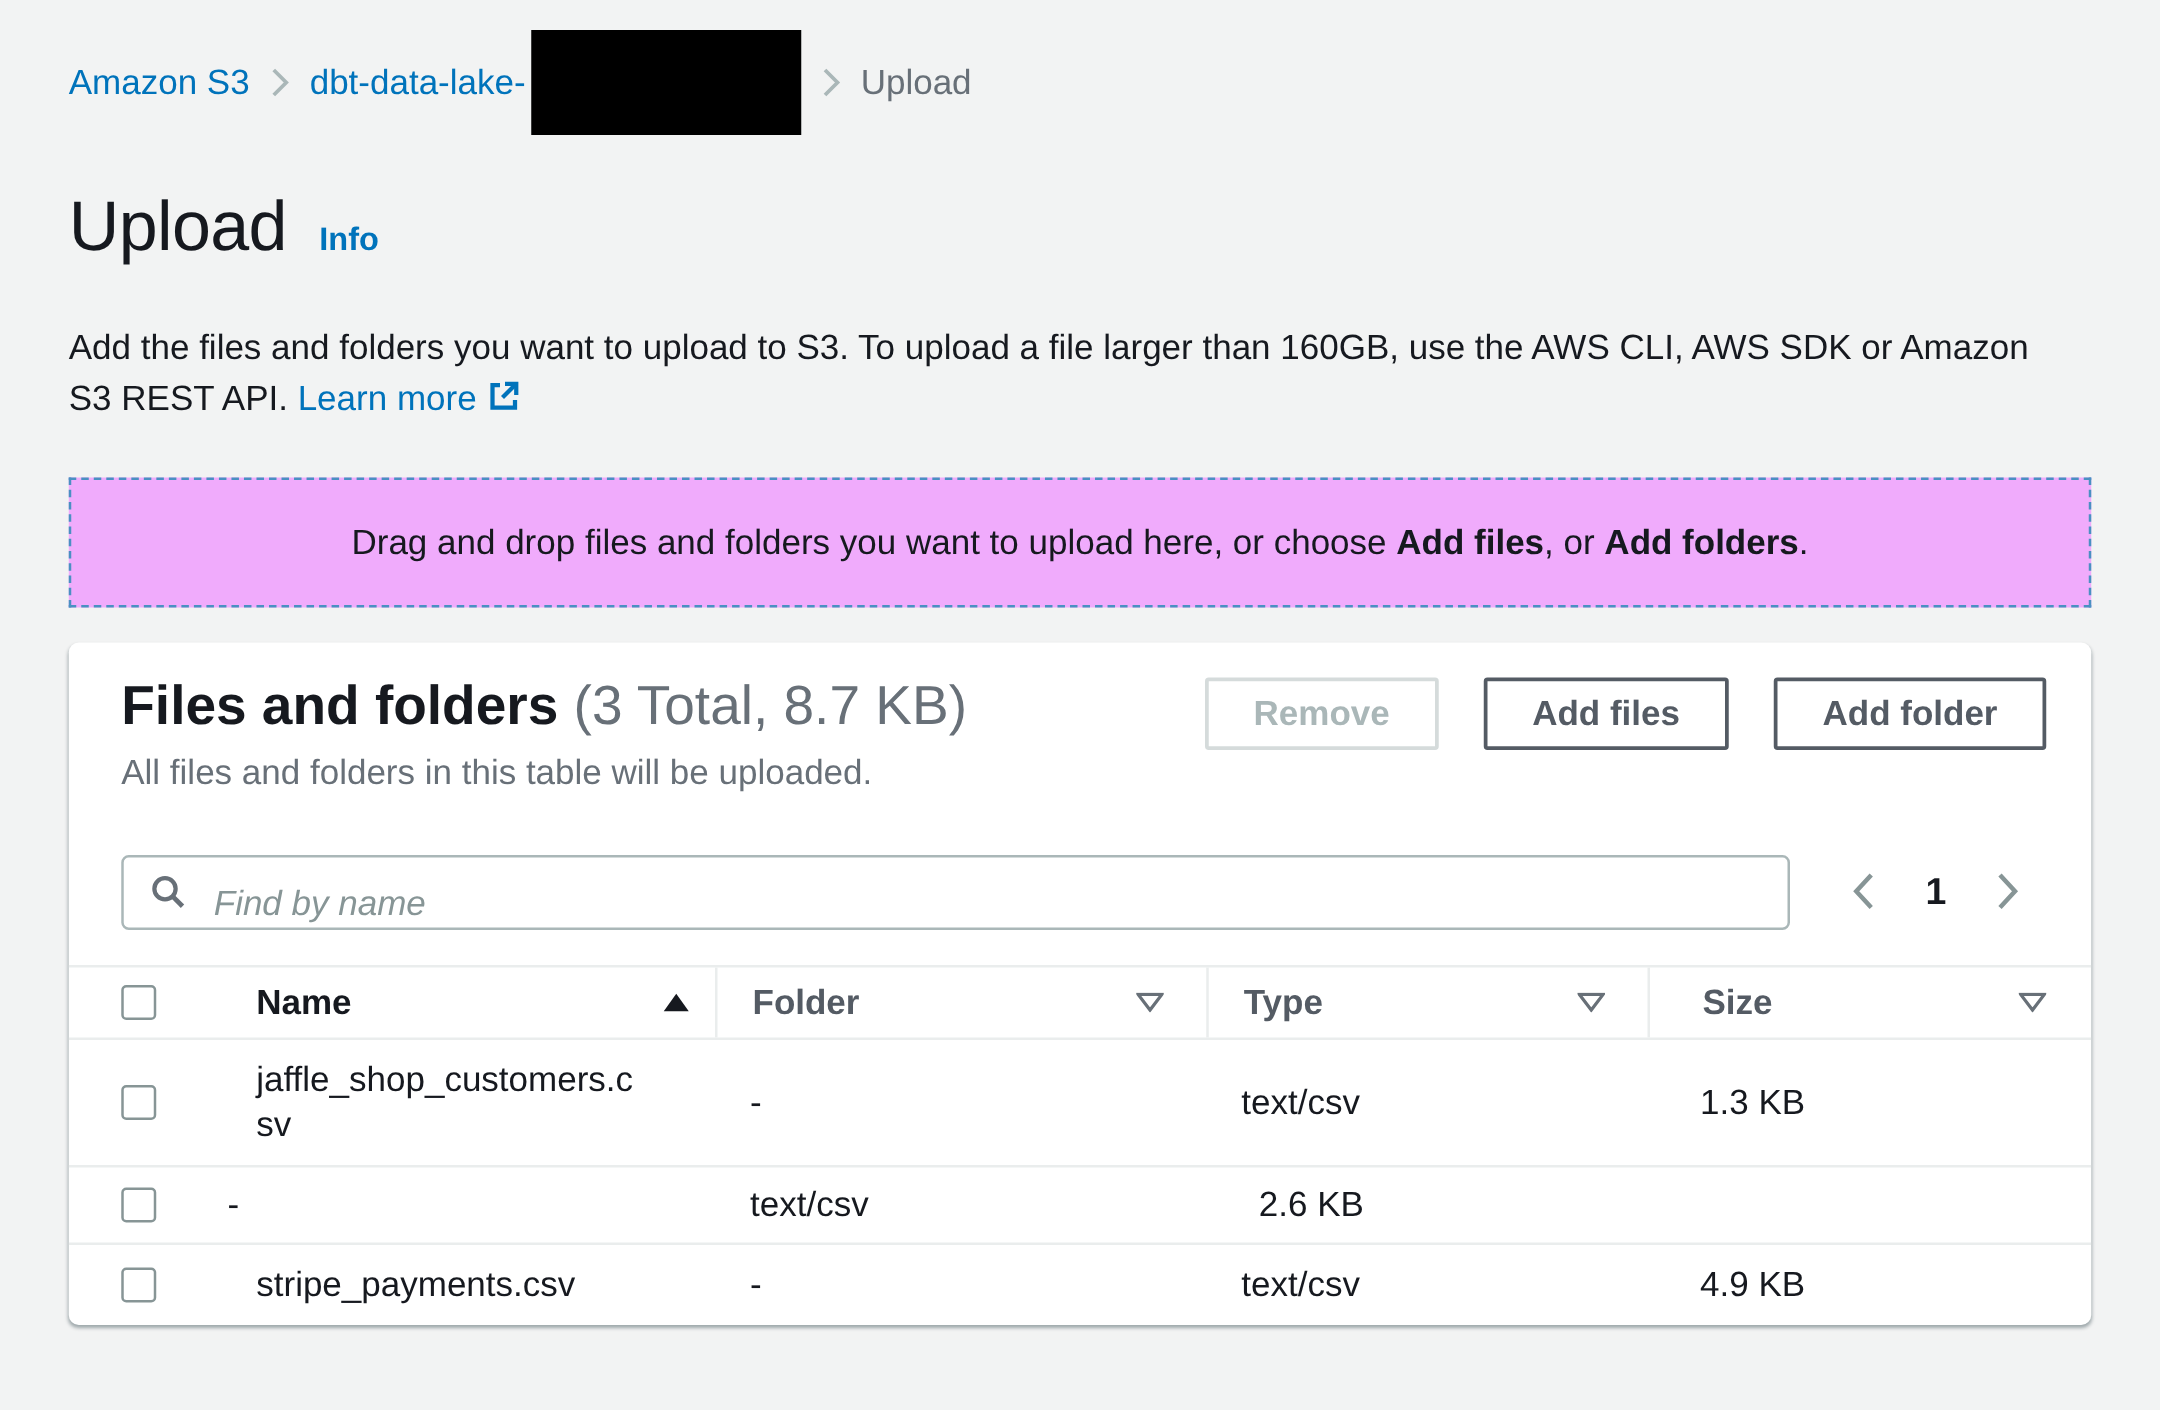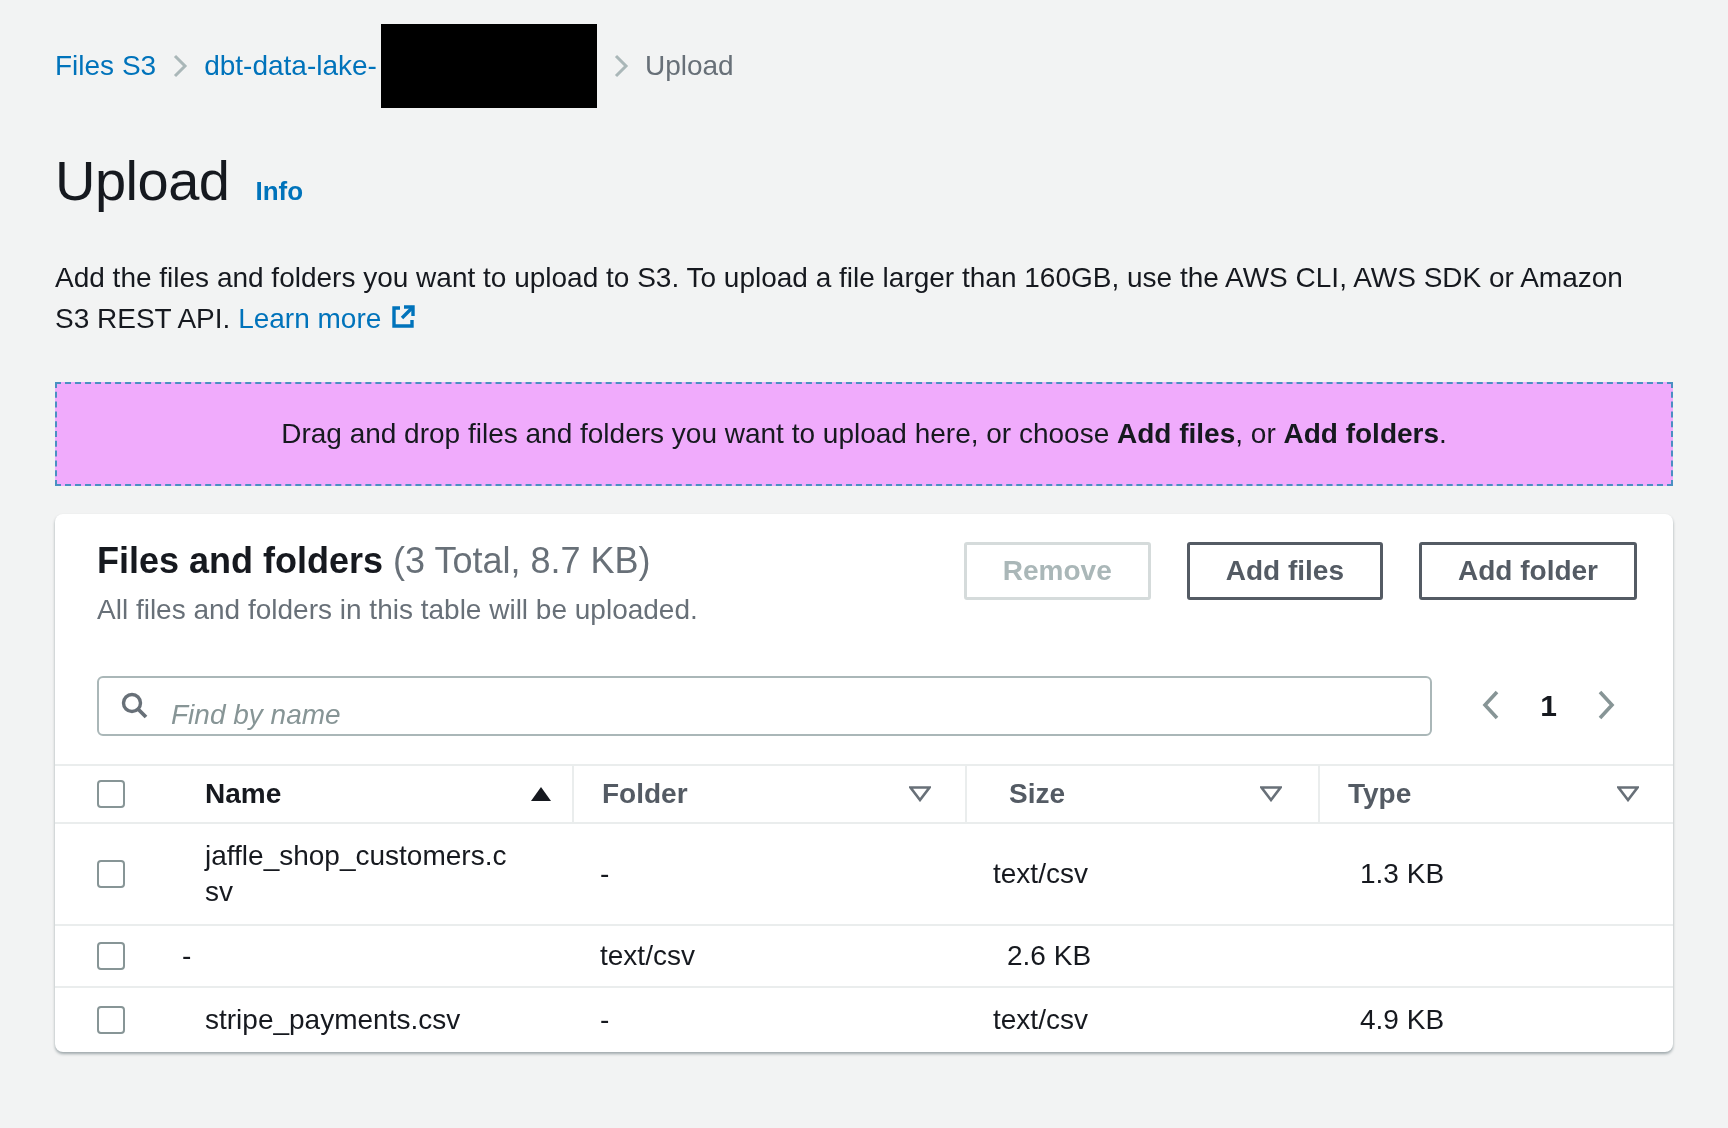--- a/index.html
+++ b/index.html
@@ -50,21 +50,21 @@
   .panel {
     margin:28px 55px 0 55px;
     background:#fff; border-radius:8px;
     box-shadow:0 2px 3px rgba(0,28,36,0.35);
     overflow:hidden;
   }
   .panel-header {
     display:flex; justify-content:space-between; align-items:flex-start;
     padding:26px 36px 0 42px;
   }
-  .panel-title { font-size:36px; font-weight:700; color:#16191f; }
+  .panel-title { font-size:44px; font-weight:700; color:#16191f; }
   .panel-counter { font-weight:400; color:#687078; }
   .panel-caption { font-size:28px; color:#687078; margin-top:12px; }
   .btn-row { display:flex; gap:36px; margin-top:2px; }
   .aws-btn {
     background:#fff; border:3px solid #545b64; border-radius:3px;
     color:#545b64; font-family:"Liberation Sans", sans-serif;
     font-size:28px; font-weight:700;
     height:58px; padding:0 36px; cursor:pointer; white-space:nowrap;
   }
   .aws-btn.disabled { border-color:#d5dbdb; color:#aab7b8; cursor:default; }
@@ -124,21 +124,21 @@
     max-width:359px; overflow-wrap:break-word;
   }
   .cell-name .name-text { display:inline-block; max-width:308px; overflow-wrap:break-word; }
   .cell { padding:14px 0 14px 28px; }
   .cell-size { padding-left:42px; }
 </style>
 </head>
 <body>
 
 <nav class="breadcrumb">
-  <a class="crumb-link">Files S3</a>
+  <a class="crumb-link">Amazon S3</a>
   <span class="crumb-sep">
     <svg width="16" height="28" viewBox="0 0 16 28">
         <polyline points="3,4 13,14 3,24" fill="none" stroke="#aab7b8" stroke-width="3"></polyline>
       </svg>
   </span>
   <a class="crumb-link" style="margin-right:-12px;">dbt-data-lake-</a>
   <span class="redaction-box"></span>
   <span class="crumb-sep">
     <svg width="16" height="28" viewBox="0 0 16 28">
         <polyline points="3,4 13,14 3,24" fill="none" stroke="#aab7b8" stroke-width="3"></polyline>
@@ -219,30 +219,30 @@
         </span>
       </div>
       <div class="th th-pad">
         <span>Folder</span>
         <span class="sort-icon">
           <svg width="22" height="16" viewBox="0 0 22 16">
               <polygon points="11,14 1.5,1.5 20.5,1.5" fill="none" stroke="#687078" stroke-width="2.6"></polygon>
             </svg>
         </span>
       </div>
+      <div class="th th-pad">
+        <span>Type</span>
+        <span class="sort-icon">
+          <svg width="22" height="16" viewBox="0 0 22 16">
+              <polygon points="11,14 1.5,1.5 20.5,1.5" fill="none" stroke="#687078" stroke-width="2.6"></polygon>
+            </svg>
+        </span>
+      </div>
       <div class="th th-size">
         <span>Size</span>
-        <span class="sort-icon">
-          <svg width="22" height="16" viewBox="0 0 22 16">
-              <polygon points="11,14 1.5,1.5 20.5,1.5" fill="none" stroke="#687078" stroke-width="2.6"></polygon>
-            </svg>
-        </span>
-      </div>
-      <div class="th th-pad">
-        <span>Type</span>
         <span class="sort-icon">
           <svg width="22" height="16" viewBox="0 0 22 16">
               <polygon points="11,14 1.5,1.5 20.5,1.5" fill="none" stroke="#687078" stroke-width="2.6"></polygon>
             </svg>
         </span>
       </div>
     </div>
 
     <div class="tr row">
       <div class="sel-cell">

